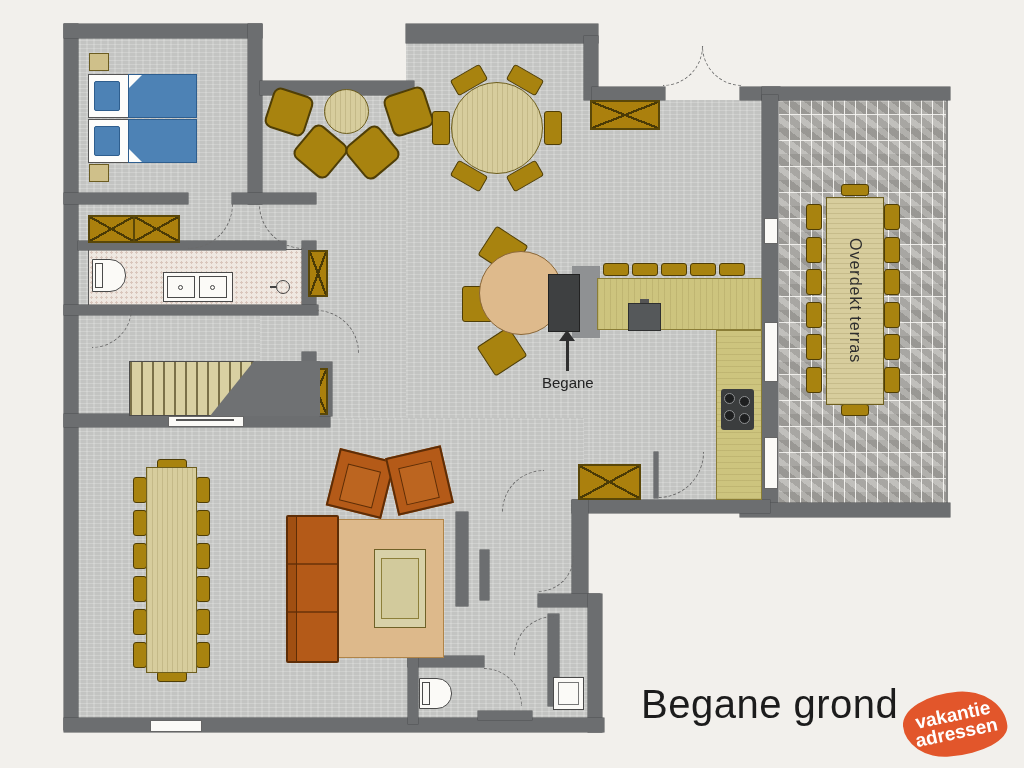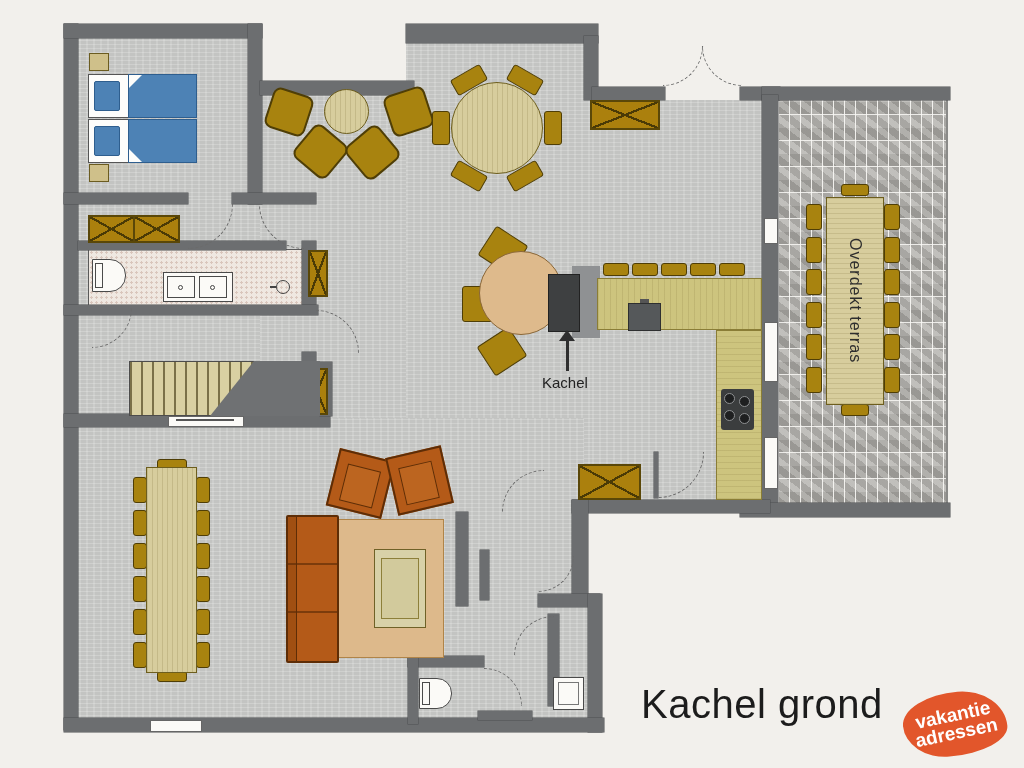--- a/index.html
+++ b/index.html
@@ -204,21 +204,21 @@
   <div class="abs" style="left:178px;top:285px;width:5px;height:5px;border:1px solid #444;border-radius:50%;"></div>
   <div class="abs" style="left:210px;top:285px;width:5px;height:5px;border:1px solid #444;border-radius:50%;"></div>
   <div class="abs" style="left:276px;top:280px;width:14px;height:14px;border:1.5px solid #444;border-radius:50%;"></div>
   <div class="abs" style="left:270px;top:286px;width:6px;height:2px;background:#444;"></div>
 
   <div class="abs roundtbl" style="left:479px;top:251px;width:84px;height:84px;background:var(--table-tan);border:1.5px solid #8a6636;"></div>
   <div class="abs" style="left:572px;top:266px;width:28px;height:72px;background:#8f9193;"></div>
   <div class="abs" style="left:548px;top:274px;width:32px;height:58px;background:var(--stove-dark);border:1px solid #222;"></div>
   <div class="abs" style="left:566px;top:341px;width:3px;height:30px;background:#2f2f2f;"></div>
   <div class="abs" style="left:559px;top:330px;width:0;height:0;border-left:8px solid rgba(0,0,0,0);border-right:8px solid rgba(0,0,0,0);border-bottom:11px solid #2f2f2f;"></div>
-  <div class="small-label" style="left:542px;top:374px;">Kachel</div>
+  <div class="small-label" style="left:542px;top:374px;">Begane</div>
 
   <div class="abs" style="left:597px;top:278px;width:165px;height:52px;background:var(--counter);border:1.5px solid #8a7d36;background-image:repeating-linear-gradient(90deg,rgba(110,95,40,.14) 0 1px,rgba(0,0,0,0) 1px 6px);"></div>
   <div class="abs" style="left:716px;top:330px;width:46px;height:170px;background:var(--counter);border:1.5px solid #8a7d36;background-image:repeating-linear-gradient(0deg,rgba(110,95,40,.14) 0 1px,rgba(0,0,0,0) 1px 6px);"></div>
   <div class="abs" style="left:628px;top:303px;width:33px;height:28px;background:#55585a;border:1.5px solid #2e2f30;"></div>
   <div class="abs" style="left:640px;top:299px;width:9px;height:4px;background:#555;"></div>
   <div class="abs" style="left:721px;top:389px;width:33px;height:41px;background:#3b3d3e;border-radius:3px;"></div>
   <div class="abs" style="left:724px;top:393px;width:11px;height:11px;background:#1e1f20;border:1.5px solid #8e9092;border-radius:50%;"></div>
   <div class="abs" style="left:739px;top:396px;width:11px;height:11px;background:#1e1f20;border:1.5px solid #8e9092;border-radius:50%;"></div>
   <div class="abs" style="left:724px;top:410px;width:11px;height:11px;background:#1e1f20;border:1.5px solid #8e9092;border-radius:50%;"></div>
   <div class="abs" style="left:739px;top:413px;width:11px;height:11px;background:#1e1f20;border:1.5px solid #8e9092;border-radius:50%;"></div>
@@ -241,20 +241,20 @@
   <div class="abs" style="left:402px;top:464px;width:34px;height:38px;background:#bc6520;border:1.5px solid #5e2d06;transform:rotate(-13deg);"></div>
 
   <div class="abs wood" style="left:826px;top:197px;width:58px;height:208px;background-image:repeating-linear-gradient(0deg,rgba(110,95,40,.16) 0 1px,rgba(0,0,0,0) 1px 5px);"></div>
   <div class="terras-label" style="left:826px;top:197px;width:58px;height:208px;">Overdekt terras</div>
 
   <div class="fixture" style="left:419px;top:678px;width:33px;height:31px;border-radius:0 15px 15px 0;"></div>
   <div class="fixture" style="left:422px;top:682px;width:8px;height:23px;border-width:1px;"></div>
   <div class="fixture" style="left:553px;top:677px;width:31px;height:33px;"></div>
   <div class="fixture" style="left:558px;top:682px;width:21px;height:23px;border-width:1px;border-color:#777;"></div>
 
-  <div class="title" style="left:641px;top:682px;">Kachel grond</div>
+  <div class="title" style="left:641px;top:682px;">Begane grond</div>
   <div class="logo" style="left:903px;top:692px;width:104px;height:64px;">
     <div class="logo-text">
       <span>vakantie</span><br>
       <span>adressen</span>
     </div>
   </div>
 </div>
 
 </body></html>

